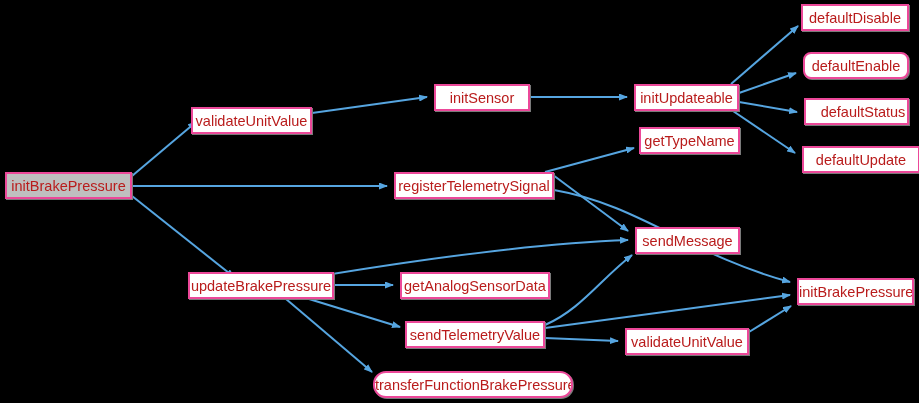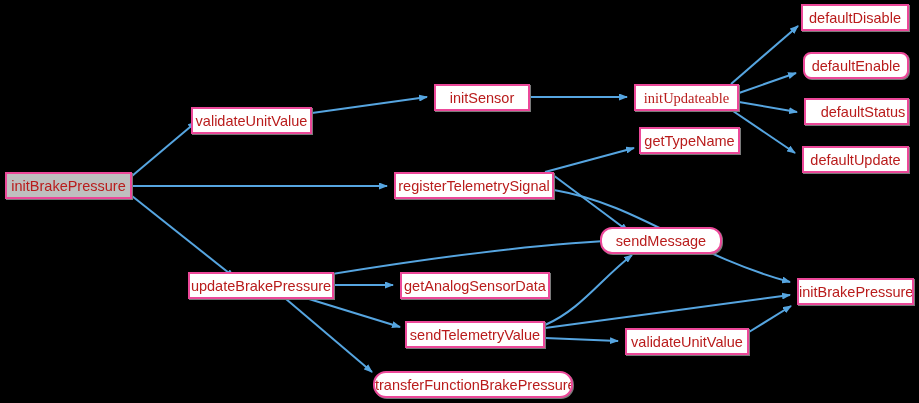--- a/index.html
+++ b/index.html
@@ -72,28 +72,28 @@
         <path d="M545,338 L618,341" fill="none" stroke="#56a5e0" stroke-width="2" marker-end="url(#arrowhead)"></path>
         <path d="M545,328 L790,295" fill="none" stroke="#56a5e0" stroke-width="2" marker-end="url(#arrowhead)"></path>
         <path d="M749,332 L791,306" fill="none" stroke="#56a5e0" stroke-width="2" marker-end="url(#arrowhead)"></path>
       </g>
   </svg>
 
   <div id="nodes">
       <div class="node root" style="left: 5px; top: 172px; width: 127px;">initBrakePressure</div>
       <div class="node" style="left: 191px; top: 107px; width: 121px;">validateUnitValue</div>
       <div class="node" style="left: 434px; top: 84px; width: 96px;">initSensor</div>
-      <div class="node" style="left: 634px; top: 84px; width: 105px; font-family: Liberation Serif, serif;">initUpdateable</div>
+      <div class="node" style="left: 634px; top: 84px; width: 105px;">initUpdateable</div>
       <div class="node" style="left: 801px; top: 4px; width: 108px;">defaultDisable</div>
       <div class="node" style="left: 803px; top: 52px; width: 106px; border-radius: 8px;">defaultEnable</div>
       <div class="node" style="left: 804px; top: 98px; width: 105px; padding-left: 13px;">defaultStatus</div>
-      <div class="node" style="left: 802px; top: 146px; width: 107px;">defaultUpdate</div>
+      <div class="node" style="left: 802px; top: 146px; width: 118px;">defaultUpdate</div>
       <div class="node" style="left: 394px; top: 172px; width: 160px;">registerTelemetrySignal</div>
       <div class="node" style="left: 639px; top: 127px; width: 101px;">getTypeName</div>
-      <div class="node" style="left: 600px; top: 227px; width: 122px; border-radius: 12px;">sendMessage</div>
+      <div class="node" style="left: 635px; top: 227px; width: 105px;">sendMessage</div>
       <div class="node" style="left: 797px; top: 278px; width: 117px;">initBrakePressure</div>
       <div class="node" style="left: 180px; top: 272px; width: 146px; margin-left: 8px;">updateBrakePressure</div>
       <div class="node" style="left: 400px; top: 272px; width: 150px;">getAnalogSensorData</div>
       <div class="node" style="left: 405px; top: 321px; width: 140px;">sendTelemetryValue</div>
       <div class="node" style="left: 625px; top: 328px; width: 124px;">validateUnitValue</div>
       <div class="node" style="left: 373px; top: 371px; width: 200px; border-radius: 13px;">transferFunctionBrakePressure</div>
     </div>
 
 </div>
 

